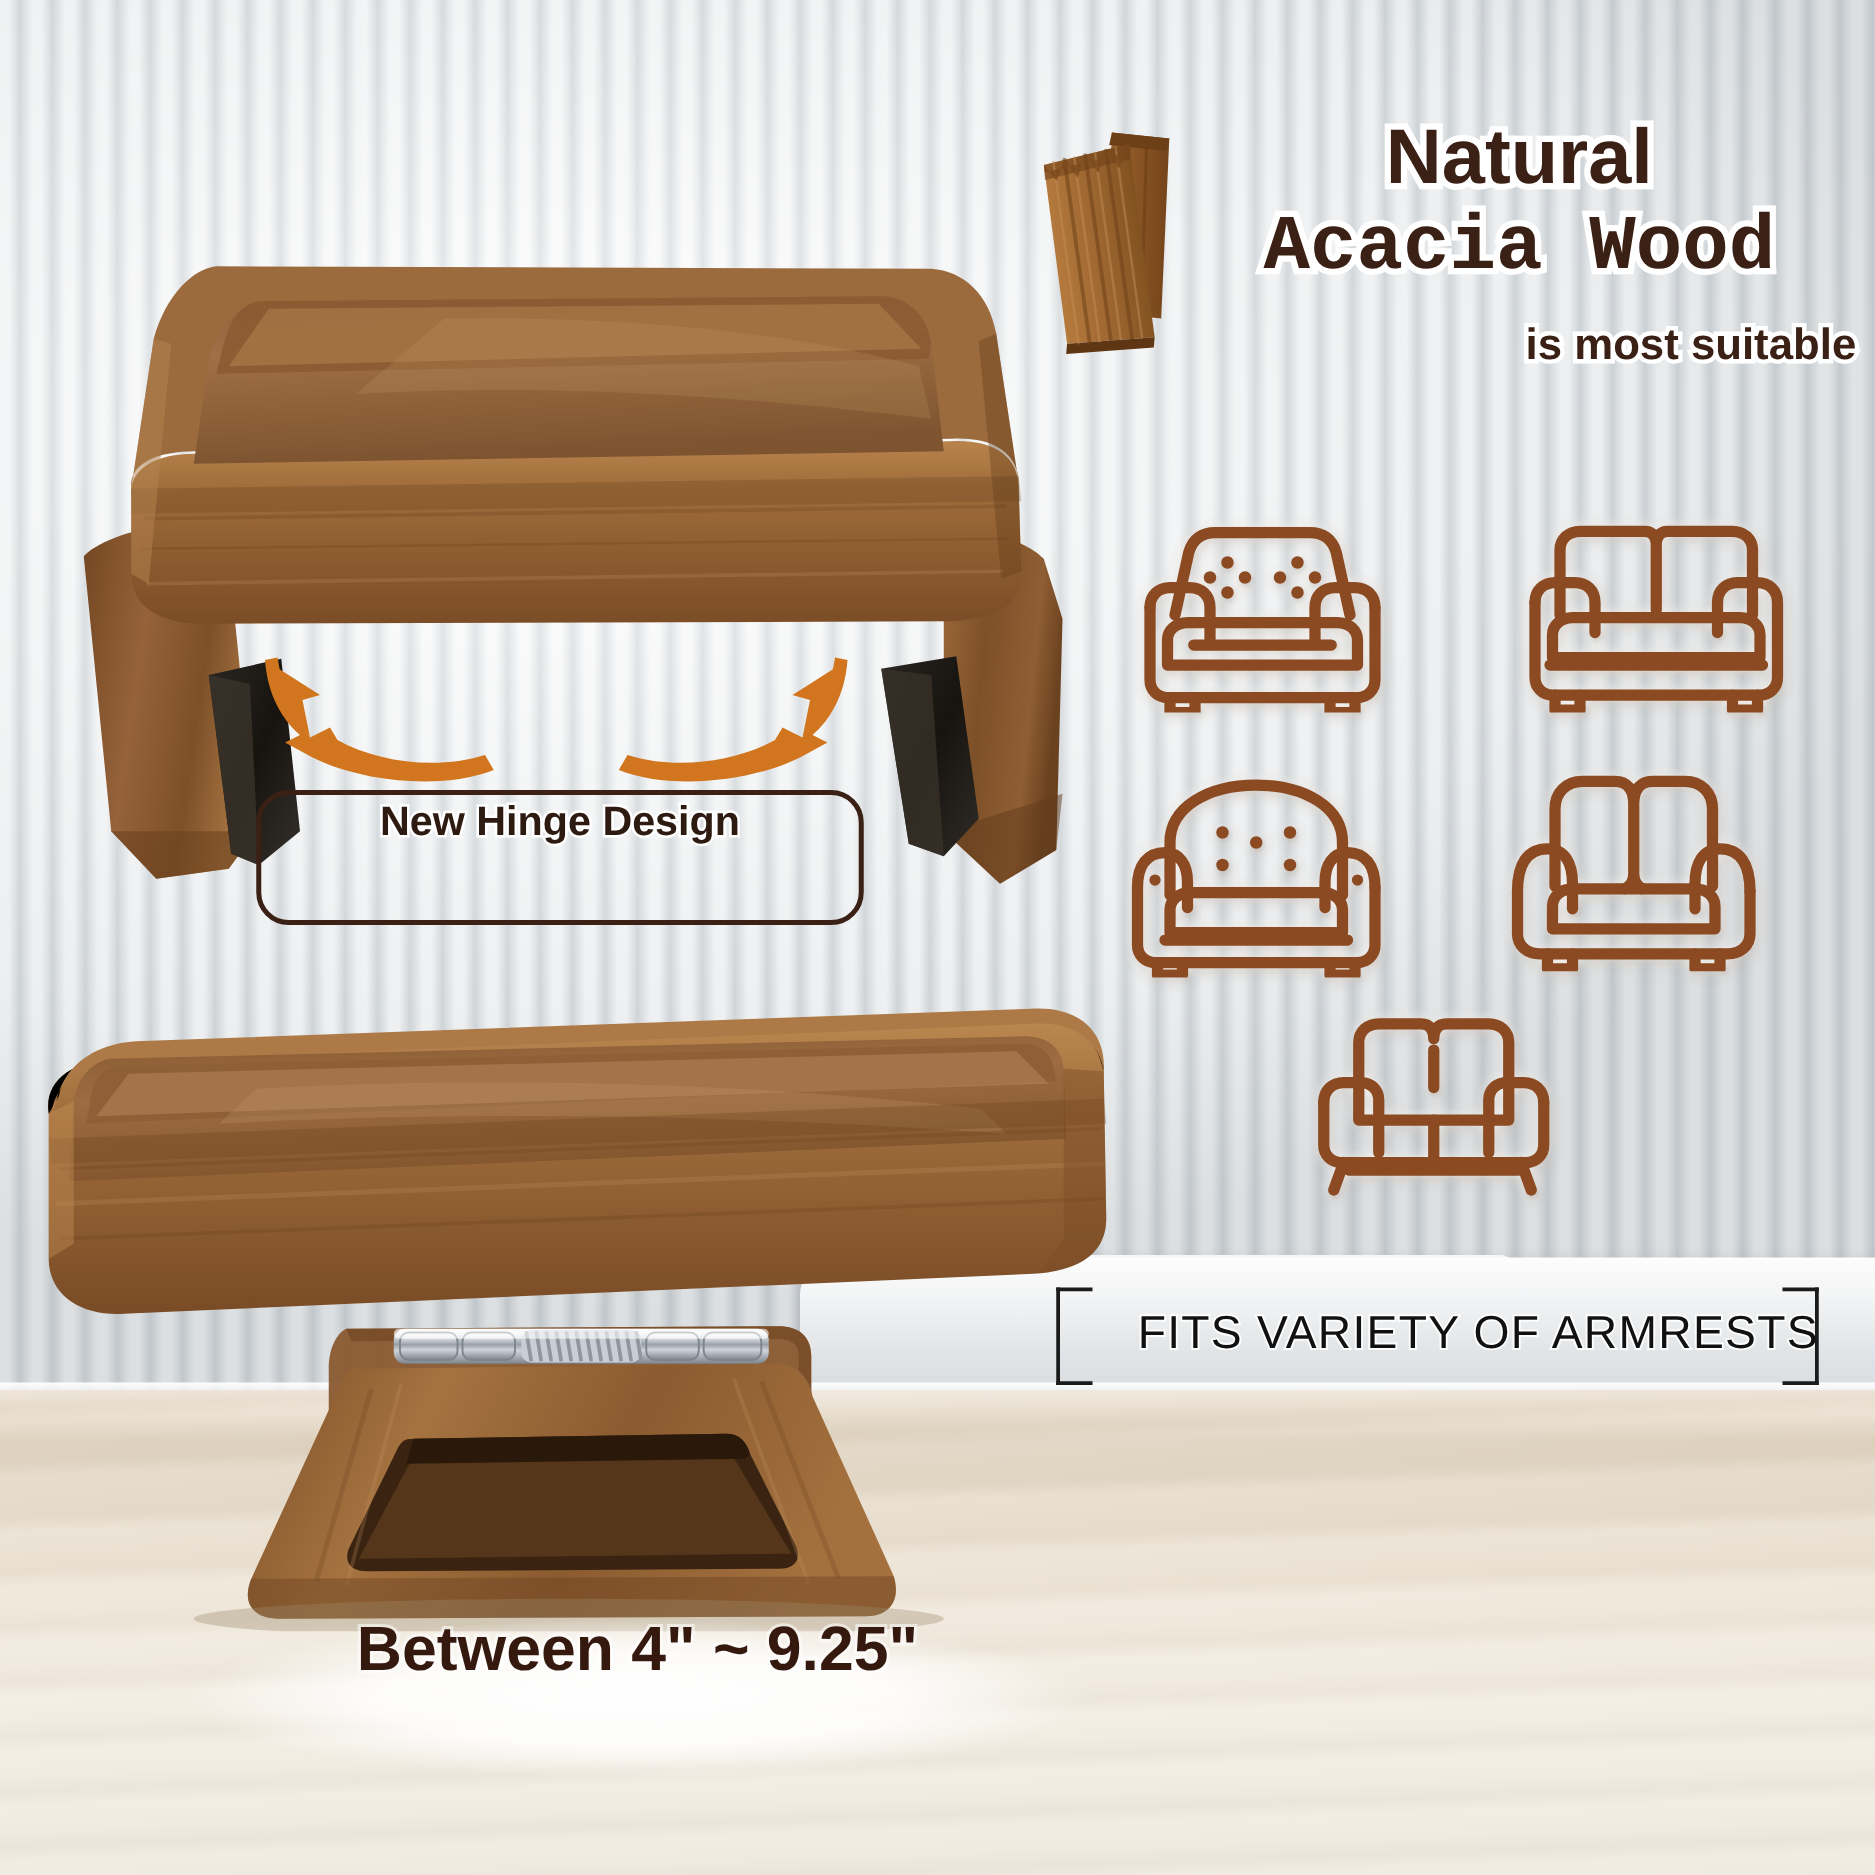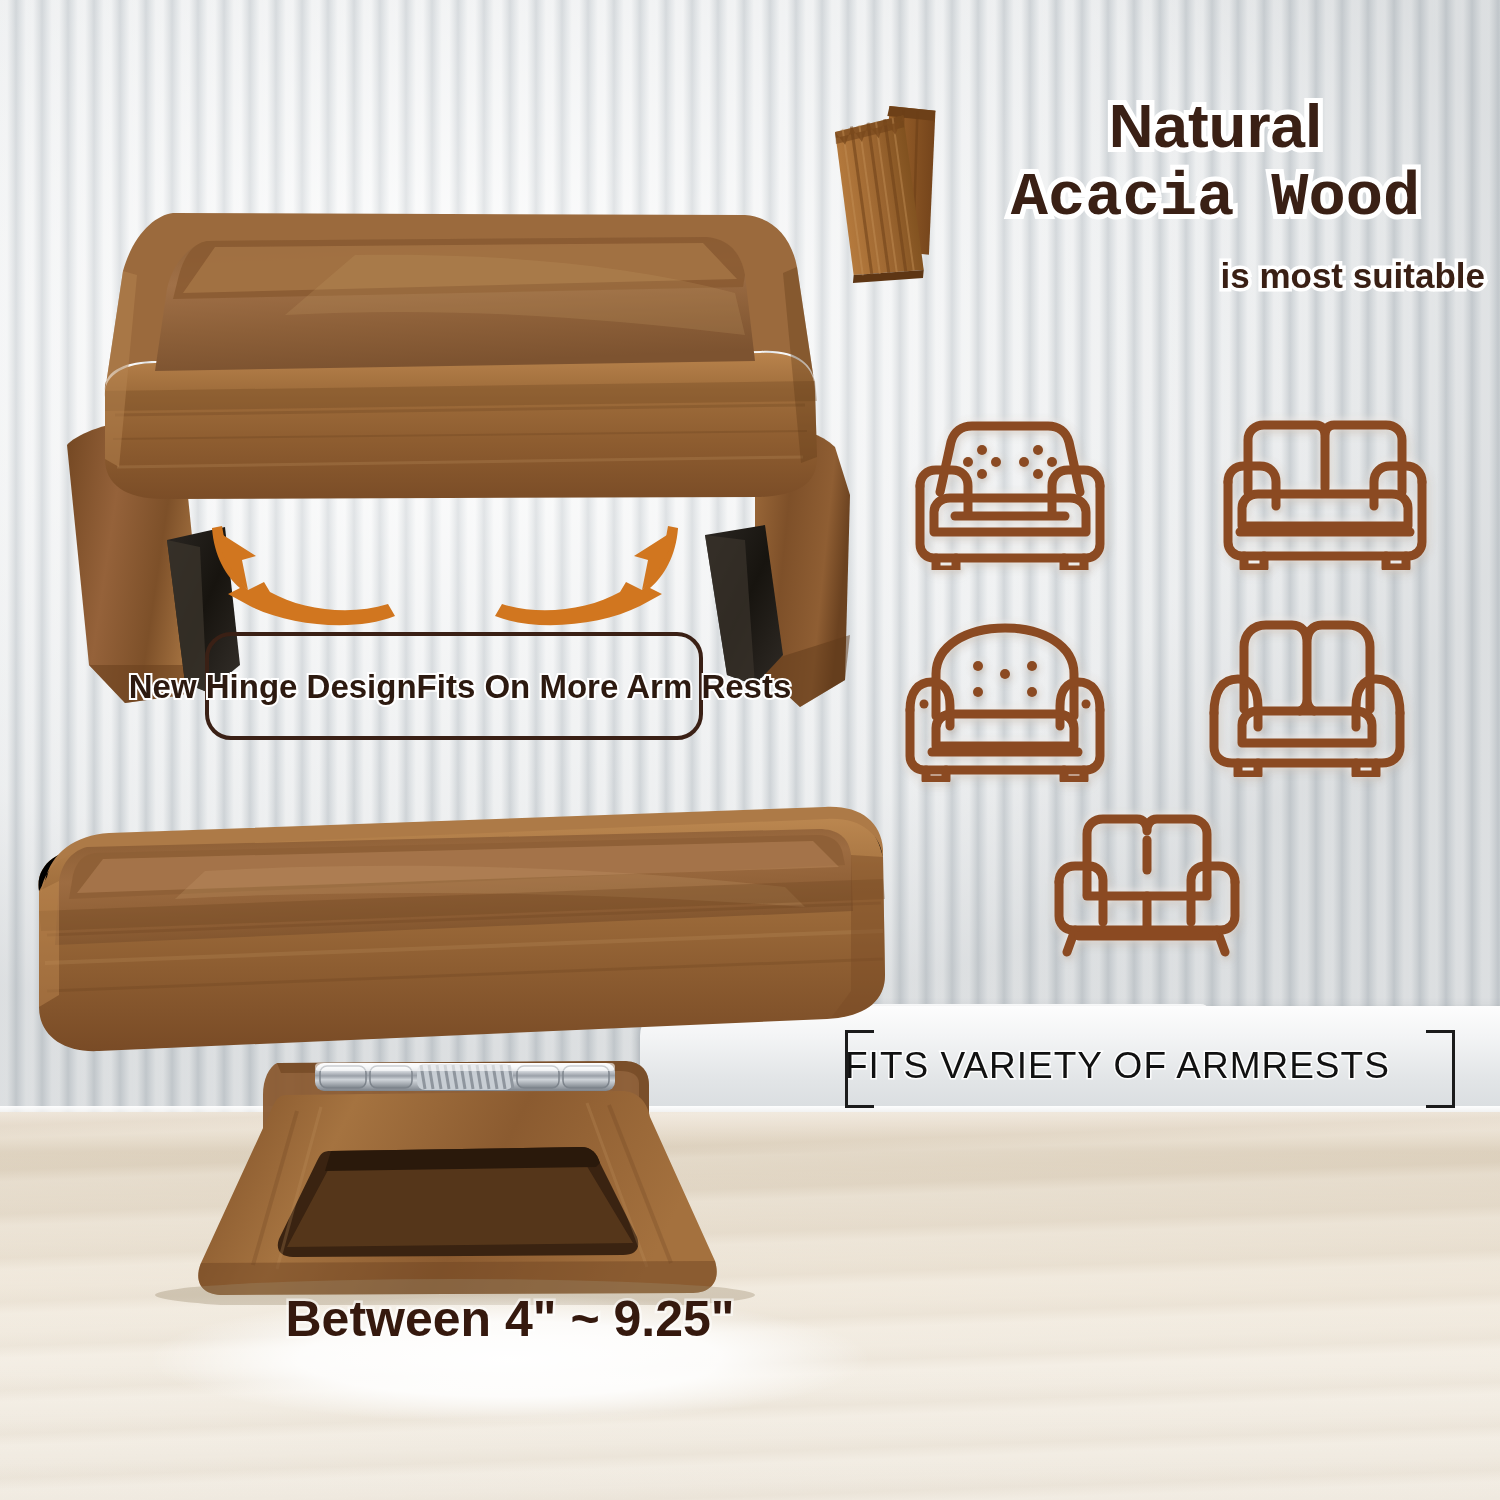--- a/index.html
+++ b/index.html
@@ -77,32 +77,31 @@
   }
 
   
   #icon-grid{position:absolute;left:900px;top:412px;width:560px;height:580px;}
   .sofa-ico{position:absolute;filter:drop-shadow(0 0 5px rgba(255,255,255,.95)) drop-shadow(1px 2px 2px rgba(120,95,70,.35));}
 
   
   #hinge-badge{
     position:absolute;left:205px;top:632px;width:478px;height:100px;
     border:4px solid #3a2015;border-radius:26px;
-    display:flex;flex-direction:row;align-items:center;justify-content:center;
+    display:flex;flex-direction:column;align-items:center;justify-content:space-between;
     background:rgba(255,255,255,0.02);
-    padding-left:12px;
   }
   #hinge-badge .bl{
     font-size:33px;line-height:41px;font-weight:bold;color:#2d1a10;
     -webkit-text-stroke:4px #fff;paint-order:stroke fill;white-space:nowrap;
   }
 
   #armrest-badge{
     position:absolute;left:845px;top:1030px;width:610px;height:72px;
-    display:flex;align-items:center;justify-content:flex-start;
+    display:flex;align-items:center;justify-content:flex-end;
   }
   #armrest-badge .brk{
     position:absolute;top:0;width:26px;height:72px;border:3px solid #1b1b1b;
   }
   #armrest-badge .brk.l{left:0;border-right:none;}
   #armrest-badge .brk.r{right:0;border-left:none;}
   #armrest-badge .txt{
     font-size:37px;font-weight:500;color:#111;letter-spacing:1px;white-space:nowrap;
     -webkit-text-stroke:3px rgba(255,255,255,.9);paint-order:stroke fill;
   }
@@ -244,21 +243,20 @@
                  C 410 128, 345 134, 305 118 L312 106
                  C 350 118, 398 112, 430 94 L436 84 L452 92
                  C 466 76, 474 54, 478 28 Z"></path>
         <path d="M488 30 L444 58 L458 62 L452 92 C 470 74, 480 52, 488 30 Z"></path>
       </g>
     </svg>
   </div>
 
   <div id="hinge-badge">
     <div class="bl">New Hinge Design</div>
-    <div class="bl">Fits On More Arm Rests</div>
   </div>
 
   <div id="tray-bot">
     <svg class="prod-svg" width="880" height="510" viewBox="0 0 880 510">
       <defs>
         <linearGradient id="b_front" x1="0" y1="0" x2="0" y2="1">
           <stop offset="0" stop-color="#bb8750"></stop>
             <stop offset=".3" stop-color="#a16f3d"></stop>
           <stop offset=".65" stop-color="#8d5d31"></stop>
             <stop offset="1" stop-color="#794b26"></stop>

